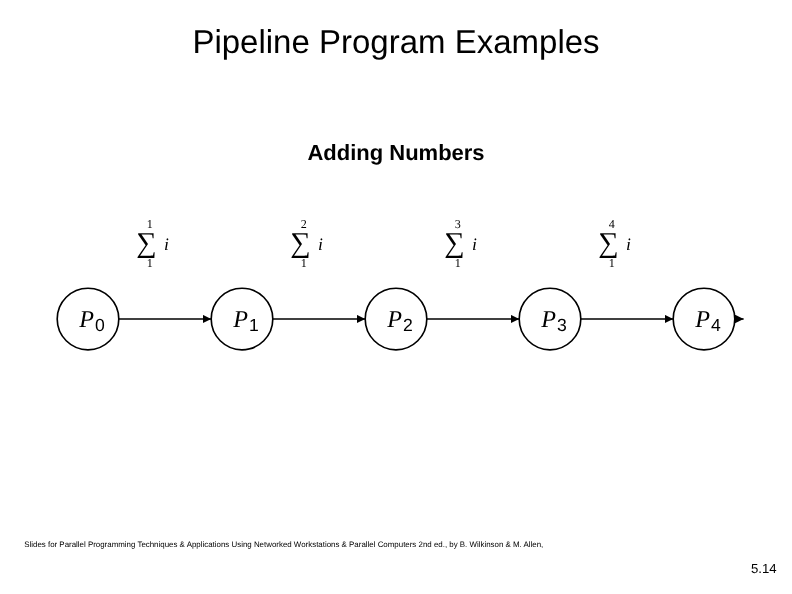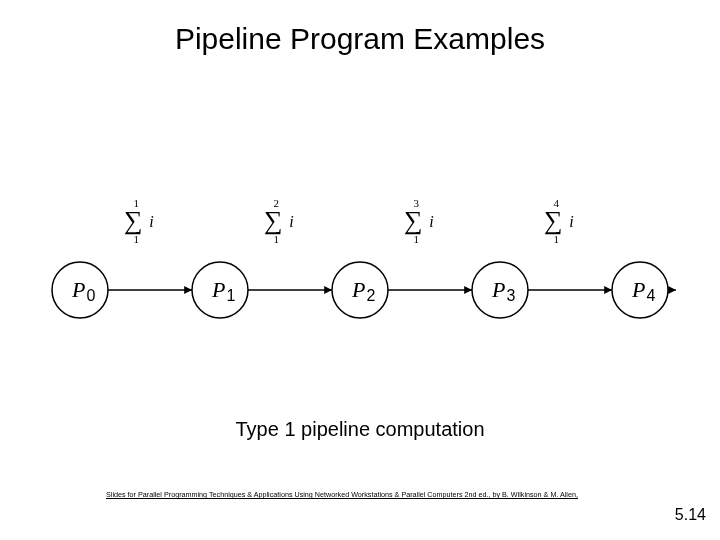--- a/index.html
+++ b/index.html
@@ -49,49 +49,48 @@
     left: 0;
     width: 720px;
     text-align: center;
     font-size: 20px;
   }
   .footer1 {
     position: absolute;
     top: 490px;
     left: 22px;
     width: 640px;
-    text-align: center;
     font-size: 7.2px;
-    text-decoration: underline;
   }
   .footer2 {
     position: absolute;
     top: 512px;
     left: 22px;
     width: 640px;
     text-align: center;
     font-size: 7.2px;
   }
   .pagenum {
     position: absolute;
     bottom: 16px;
     right: 14px;
-    font-size: 16px;
+    font-size: 12px;
   }
   
   .pnode-p { font-family: "Times New Roman", Times, serif; font-style: italic; font-size: 22px; }
   .pnode-idx { font-family: Arial, sans-serif; font-size: 16px; }
   .sum-i { font-family: "Times New Roman", Times, serif; font-style: italic; font-size: 16px; }
   .sum-bound { font-family: "Times New Roman", Times, serif; font-size: 11px; }
 </style>
 </head>
 <body>
 
 <div class="slide">
   <div class="title">Pipeline Program Examples</div>
+  <div class="subtitle">Adding Numbers</div>
 
   <div class="diagram">
     <svg id="pipe-svg" width="640" height="140" viewBox="0 0 640 140">
       <defs>
         <marker id="arrowhead" markerWidth="8" markerHeight="8" refX="6" refY="3" orient="auto">
           <path d="M0,0 L6,3 L0,6 Z" fill="#000"></path>
         </marker>
       </defs>
     <line x1="68" y1="95" x2="152" y2="95" stroke="#000" stroke-width="1.3" marker-end="url(#arrowhead)"></line>
         <text x="96.2" y="12" text-anchor="middle" class="sum-bound">1</text>
@@ -124,17 +123,16 @@
         <text x="172" y="102" text-anchor="start"><tspan class="pnode-p">P</tspan><tspan class="pnode-idx" dx="1" dy="4">1</tspan></text>
         <circle cx="320" cy="95" r="28" fill="#fff" stroke="#000" stroke-width="1.5"></circle>
         <text x="312" y="102" text-anchor="start"><tspan class="pnode-p">P</tspan><tspan class="pnode-idx" dx="1" dy="4">2</tspan></text>
         <circle cx="460" cy="95" r="28" fill="#fff" stroke="#000" stroke-width="1.5"></circle>
         <text x="452" y="102" text-anchor="start"><tspan class="pnode-p">P</tspan><tspan class="pnode-idx" dx="1" dy="4">3</tspan></text>
         <circle cx="600" cy="95" r="28" fill="#fff" stroke="#000" stroke-width="1.5"></circle>
         <text x="592" y="102" text-anchor="start"><tspan class="pnode-p">P</tspan><tspan class="pnode-idx" dx="1" dy="4">4</tspan></text>
       </svg>
   </div>
 
-  <div class="caption">Type 1 pipeline computation</div>
 
   <div class="footer1">Slides for Parallel Programming Techniques &amp; Applications Using Networked Workstations &amp; Parallel Computers 2nd ed., by B. Wilkinson &amp; M. Allen,</div>
   <div class="pagenum">5.14</div>
 </div>
 
 </body></html>

